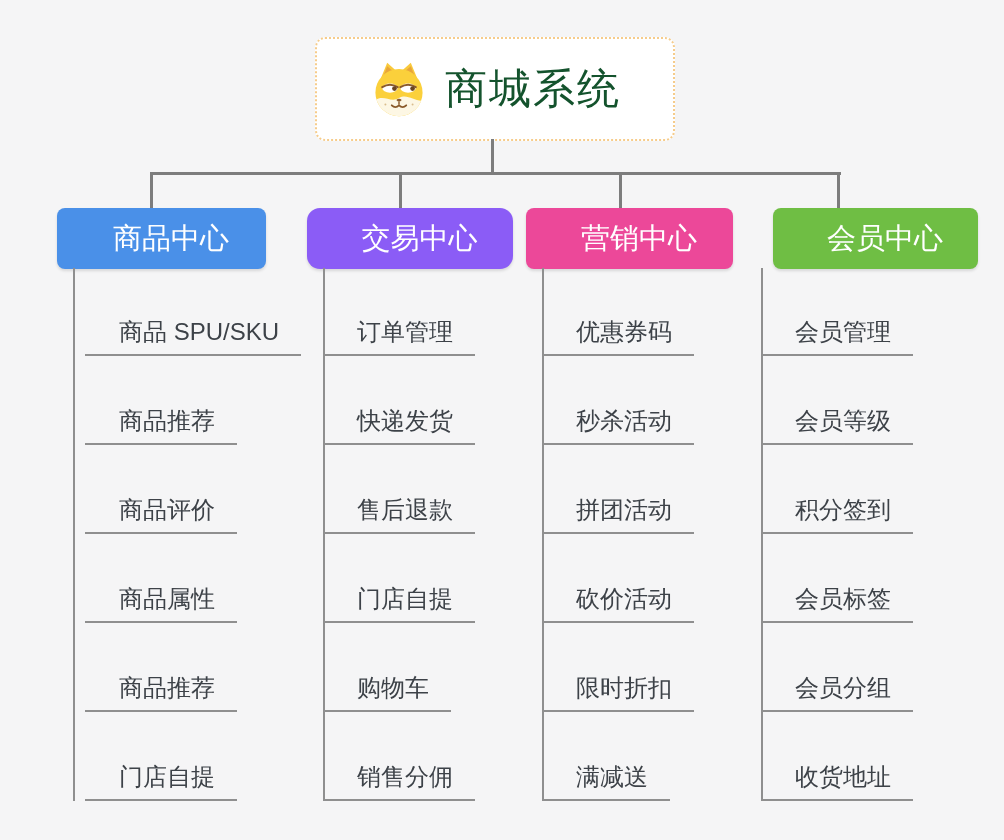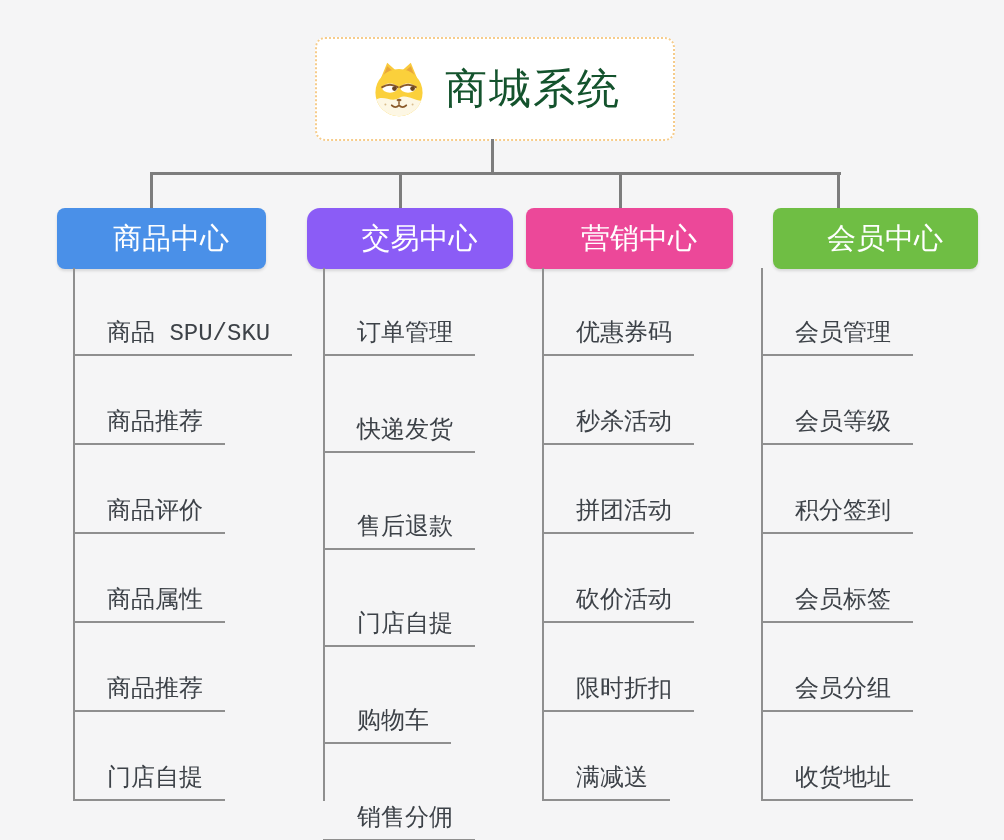--- a/index.html
+++ b/index.html
@@ -44,21 +44,21 @@
     padding-left:19px;
   }
   .bh0{left:57px;width:190px;}
   .bh1{left:307px;width:187px;}
   .bh2{left:526px;width:188px;}
   .bh3{left:745px;width:186px;margin-left:28px;}
   
   .spine{position:absolute;top:268px;height:533px;width:2px;background:#8f8f8f;}
   .sp0{left:73px;} .sp1{left:323px;} .sp2{left:542px;} .sp3{left:761px;}
   .branch-items{position:absolute;top:267px;display:flex;flex-direction:column;align-items:flex-start;}
-  .bi0{left:73px;font-family:Liberation Mono, monospace;} .bi1{left:323px;gap:8px;} .bi2{left:542px;} .bi3{left:761px;}
+  .bi0{left:85px;} .bi1{left:323px;} .bi2{left:542px;} .bi3{left:761px;}
   .item{
     box-sizing:border-box;
     height:89px;
     width:max-content;
     display:flex;align-items:flex-end;
     padding:0 22px 6px 34px;
     border-bottom:2px solid #8f8f8f;
     font-size:24px;
     color:#3d4248;
     white-space:nowrap;

